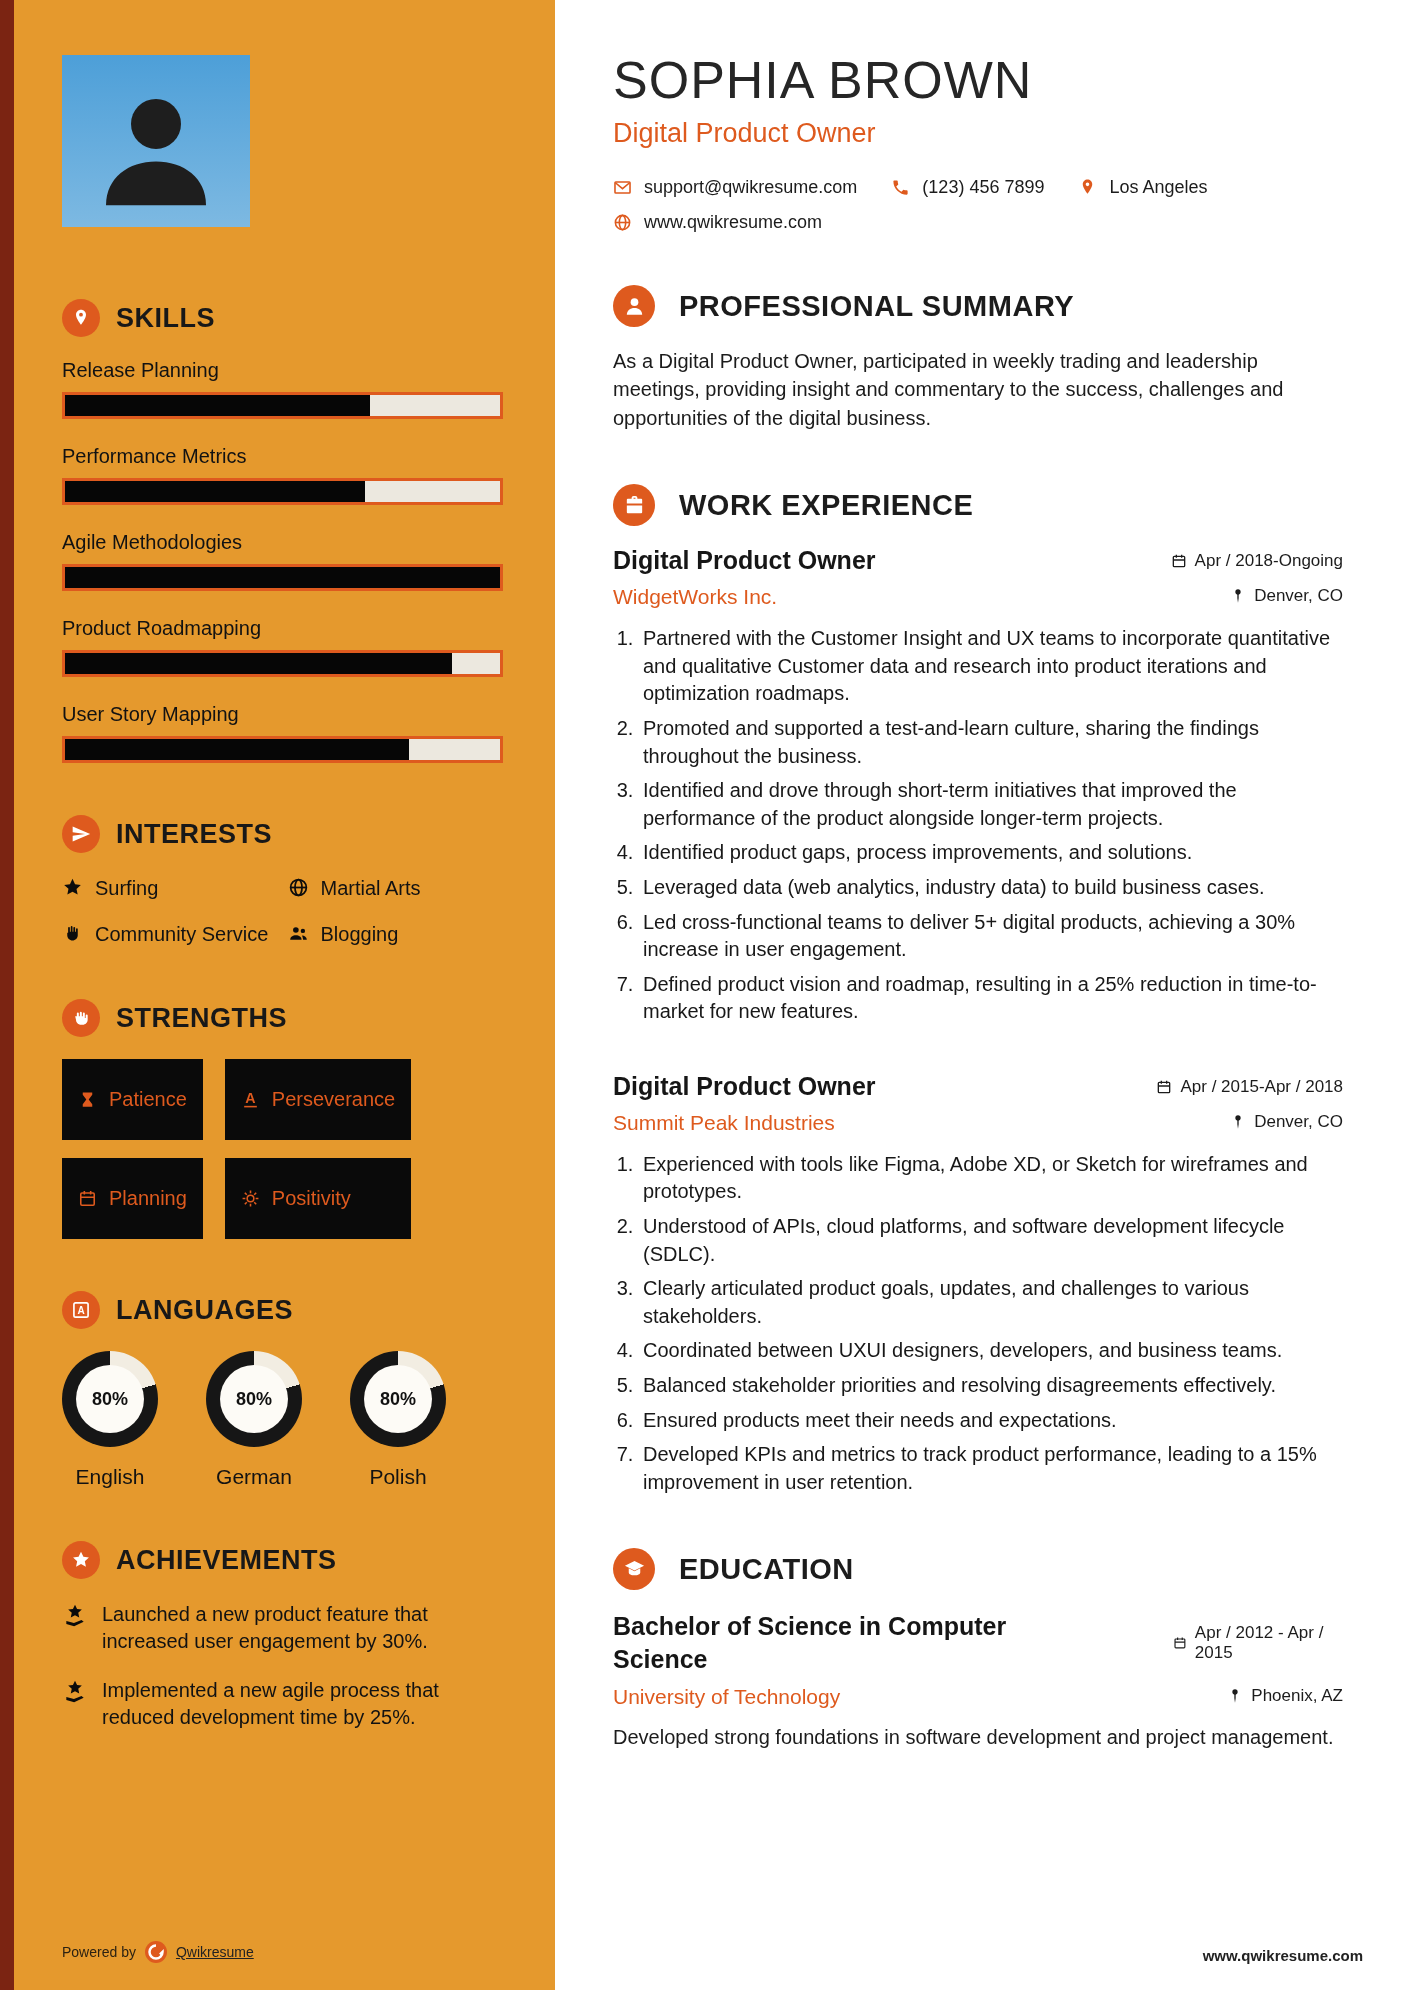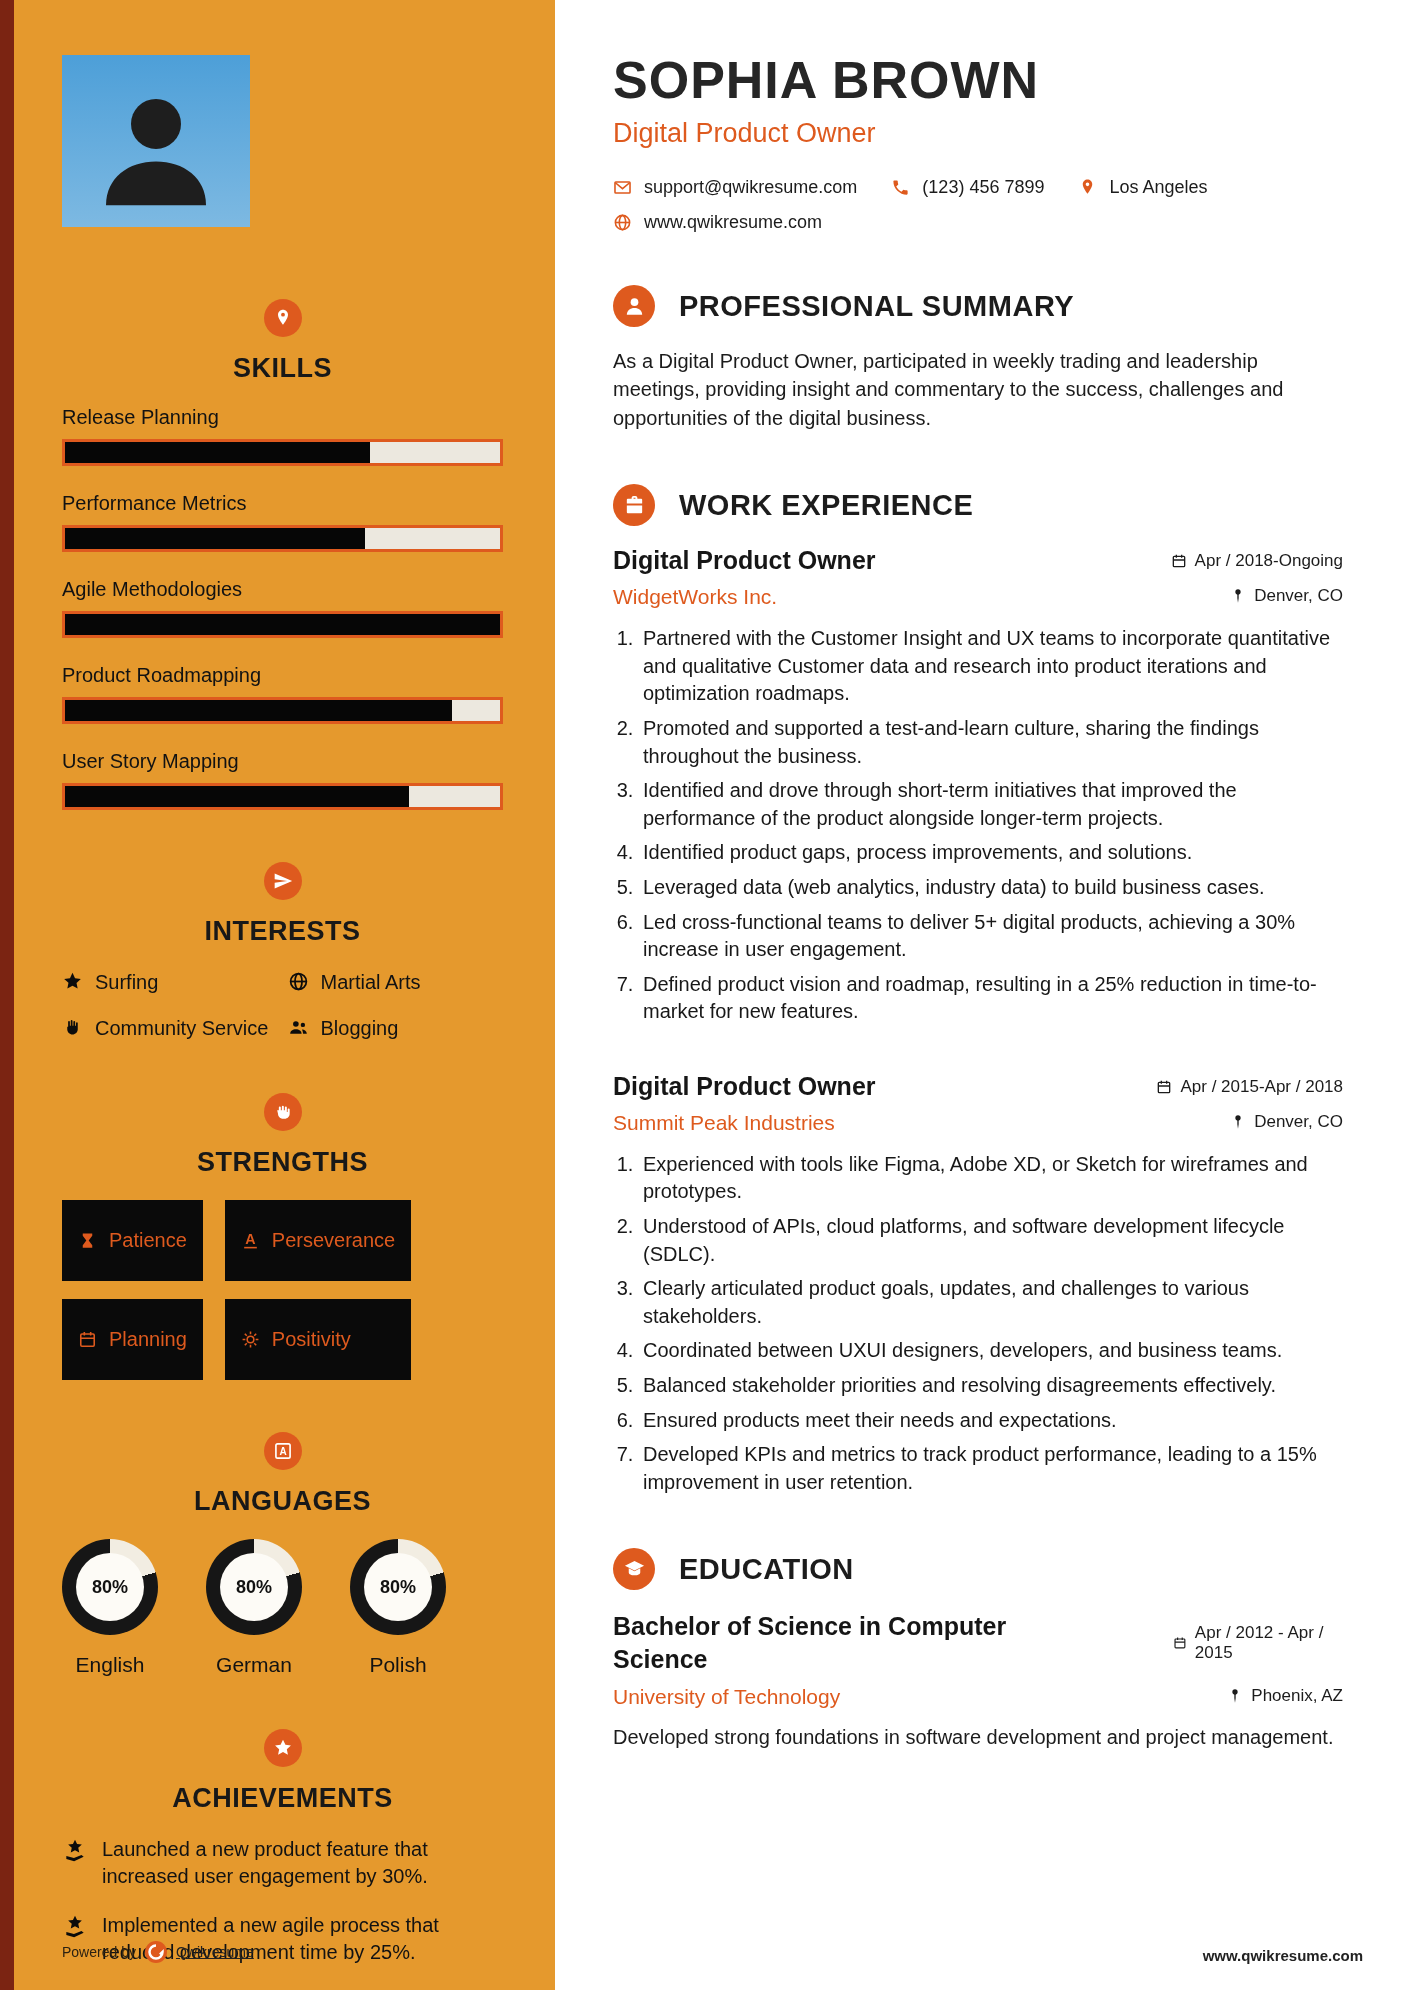--- a/index.html
+++ b/index.html
@@ -10,21 +10,21 @@
   }
   *{margin:0;padding:0;box-sizing:border-box;}
   body{font-family:"Liberation Sans", sans-serif;color:var(--ink);background:#888;}
   .page{width:1407px;height:1990px;display:flex;background:#fff;position:relative;overflow:hidden;}
   .stripe{width:14px;background:var(--stripe);flex:0 0 14px;}
   
   .sidebar{width:541px;flex:0 0 541px;background:var(--sidebar);padding:55px 52px 80px 48px;position:relative;}
   .photo{width:188px;height:172px;background:linear-gradient(180deg,#4d9fd8,#7db9e2);overflow:hidden;display:flex;align-items:flex-end;justify-content:center;}
   .photo svg{width:150px;height:150px;fill:#e9d9c6;}
   .side-section{margin-top:52px;}
-  .side-h{display:flex;align-items:center;gap:16px;margin-bottom:22px;flex-direction:column;}
+  .side-h{display:flex;align-items:center;gap:16px;margin-bottom:22px;}
   .hicon{width:38px;height:38px;border-radius:50%;background:var(--accent);display:flex;align-items:center;justify-content:center;flex:0 0 38px;color:#fff;}
   .hicon svg{width:20px;height:20px;}
   .side-h span.t{font-size:27px;font-weight:bold;color:#181818;letter-spacing:.5px;}
   
   .skill{margin-bottom:26px;}
   .skill-label{font-size:20px;color:#121212;margin-bottom:10px;}
   .bar{height:27px;border:3px solid var(--accent);background:#ece8df;}
   .fill{height:100%;background:#060606;}
   
   .int-grid{display:grid;grid-template-columns:1fr 1fr;gap:20px 10px;}
@@ -41,21 +41,21 @@
   .donut-hole{position:absolute;inset:14px;border-radius:50%;background:#fdfbf6;display:flex;align-items:center;justify-content:center;font-size:18px;font-weight:bold;color:#111;}
   .lang-label{font-size:21px;color:#121212;}
   
   .ach-item{display:flex;gap:14px;font-size:20px;color:#121212;line-height:1.35;margin-bottom:22px;}
   .ach-item svg{width:26px;height:26px;flex:0 0 26px;color:#0b0b0b;margin-top:2px;}
   .side-footer{position:absolute;bottom:26px;left:48px;display:flex;align-items:center;gap:8px;font-size:14px;color:#2c2212;}
   .side-footer svg{width:24px;height:24px;color:var(--accent);}
   .side-footer .brand{color:#222;text-decoration:underline;cursor:pointer;}
   
   main{flex:1;padding:50px 64px 70px 58px;position:relative;}
-  .name{font-size:52px;font-weight:bold;color:#262626;letter-spacing:1px;}
+  .name{font-size:52px;font-weight:normal;color:#262626;letter-spacing:1px;}
   .job-title{font-size:27px;color:var(--accent);margin-top:8px;}
   .contact{display:flex;flex-wrap:wrap;gap:14px 34px;margin-top:28px;max-width:720px;}
   .c-item{display:flex;align-items:center;gap:12px;font-size:18px;color:#1c1c1c;}
   .c-item svg{width:19px;height:19px;color:var(--accent);}
   .main-h{display:flex;align-items:center;gap:24px;margin:52px 0 20px;}
   .main-h .hicon{width:42px;height:42px;flex-basis:42px;}
   .main-h .hicon svg{width:23px;height:23px;}
   .main-h span.t{font-size:29px;font-weight:bold;color:#1c1c1c;letter-spacing:.5px;}
   .body-text{font-size:20px;line-height:1.42;color:#1c1c1c;}
   .job{margin-bottom:46px;}

